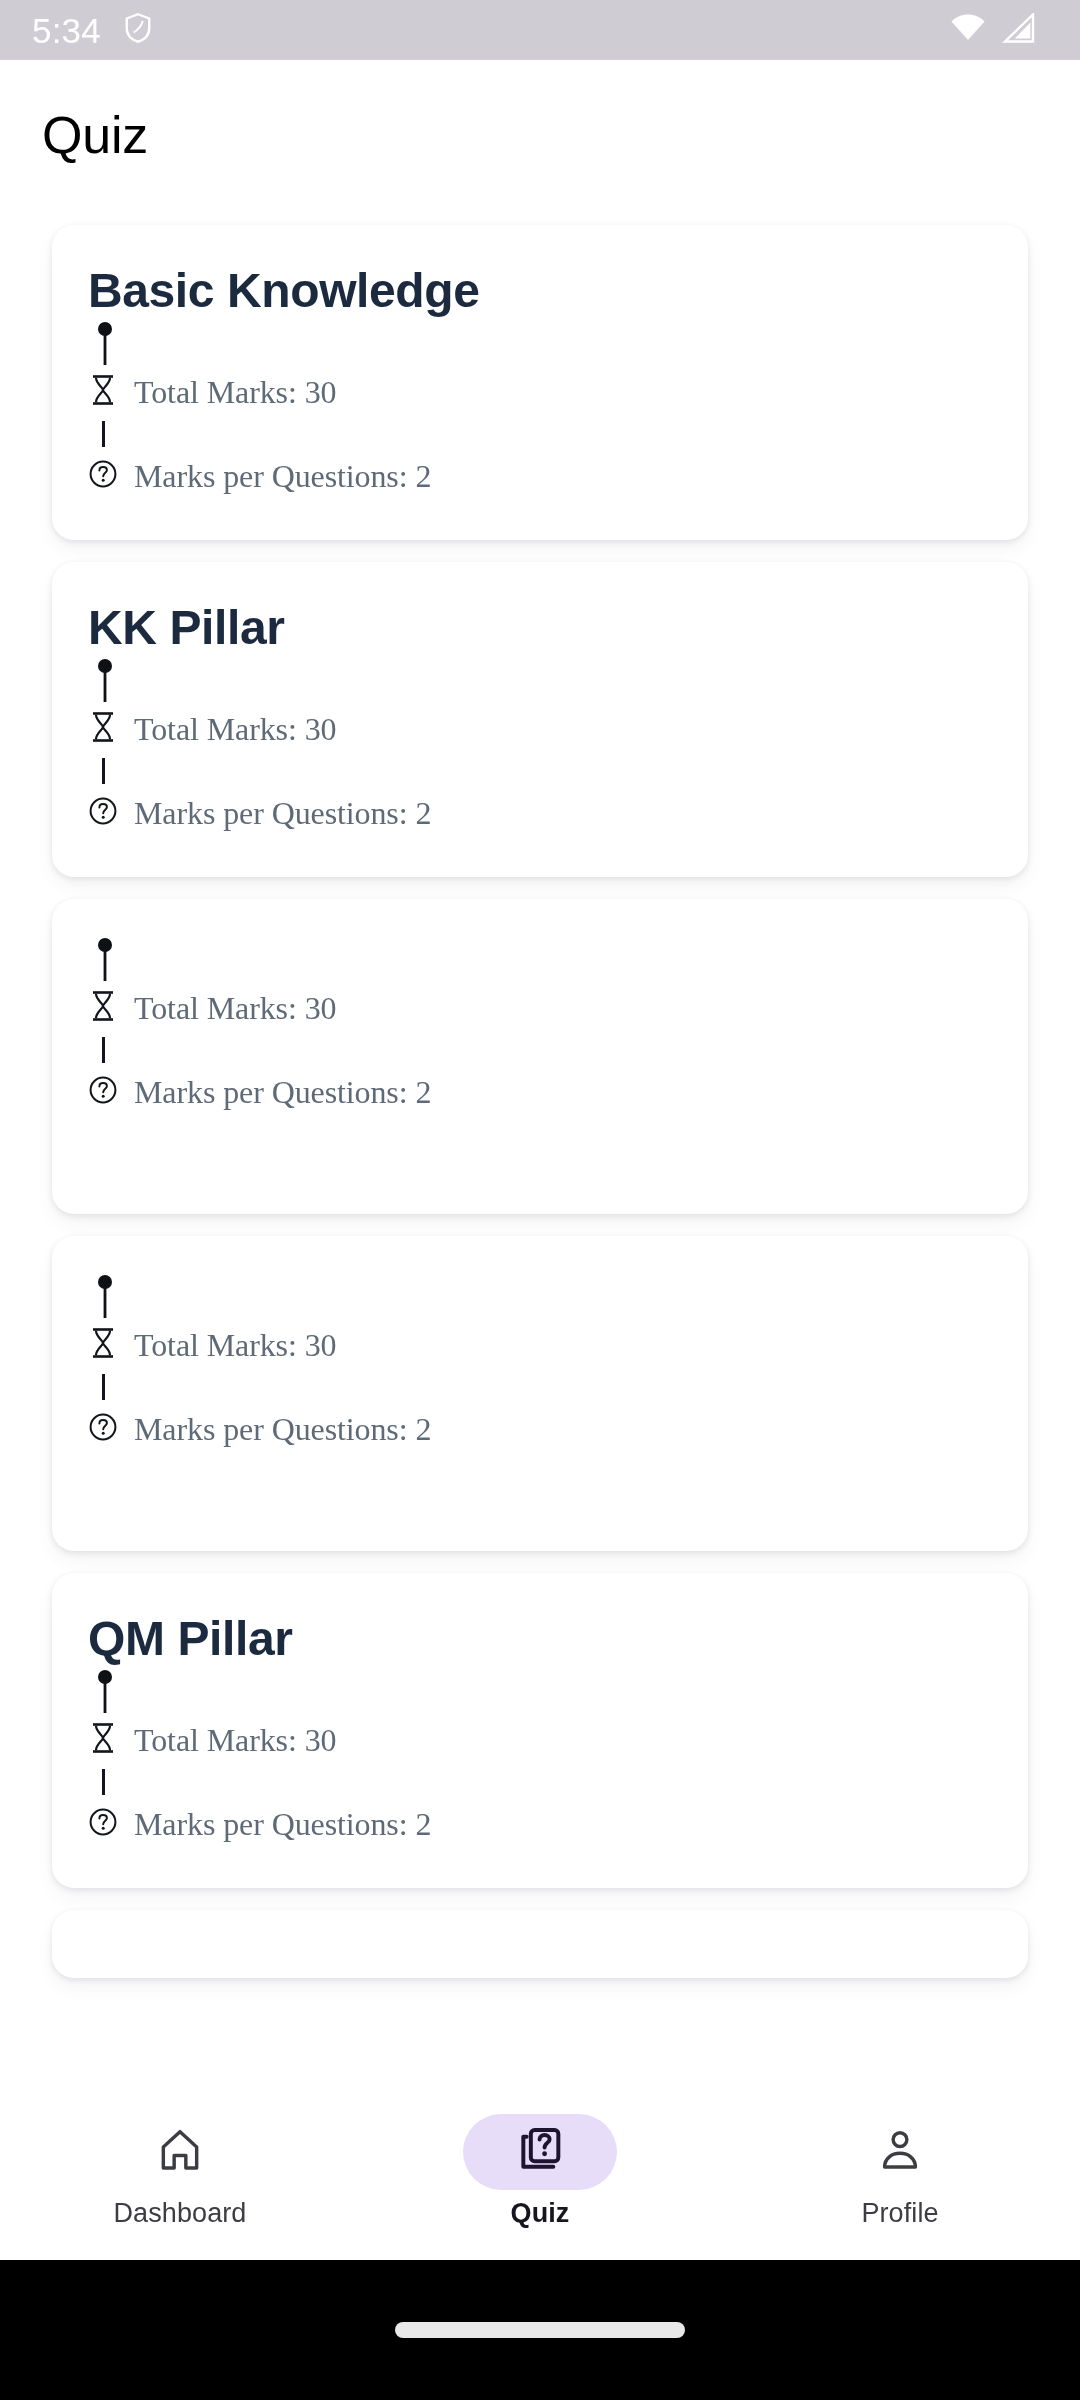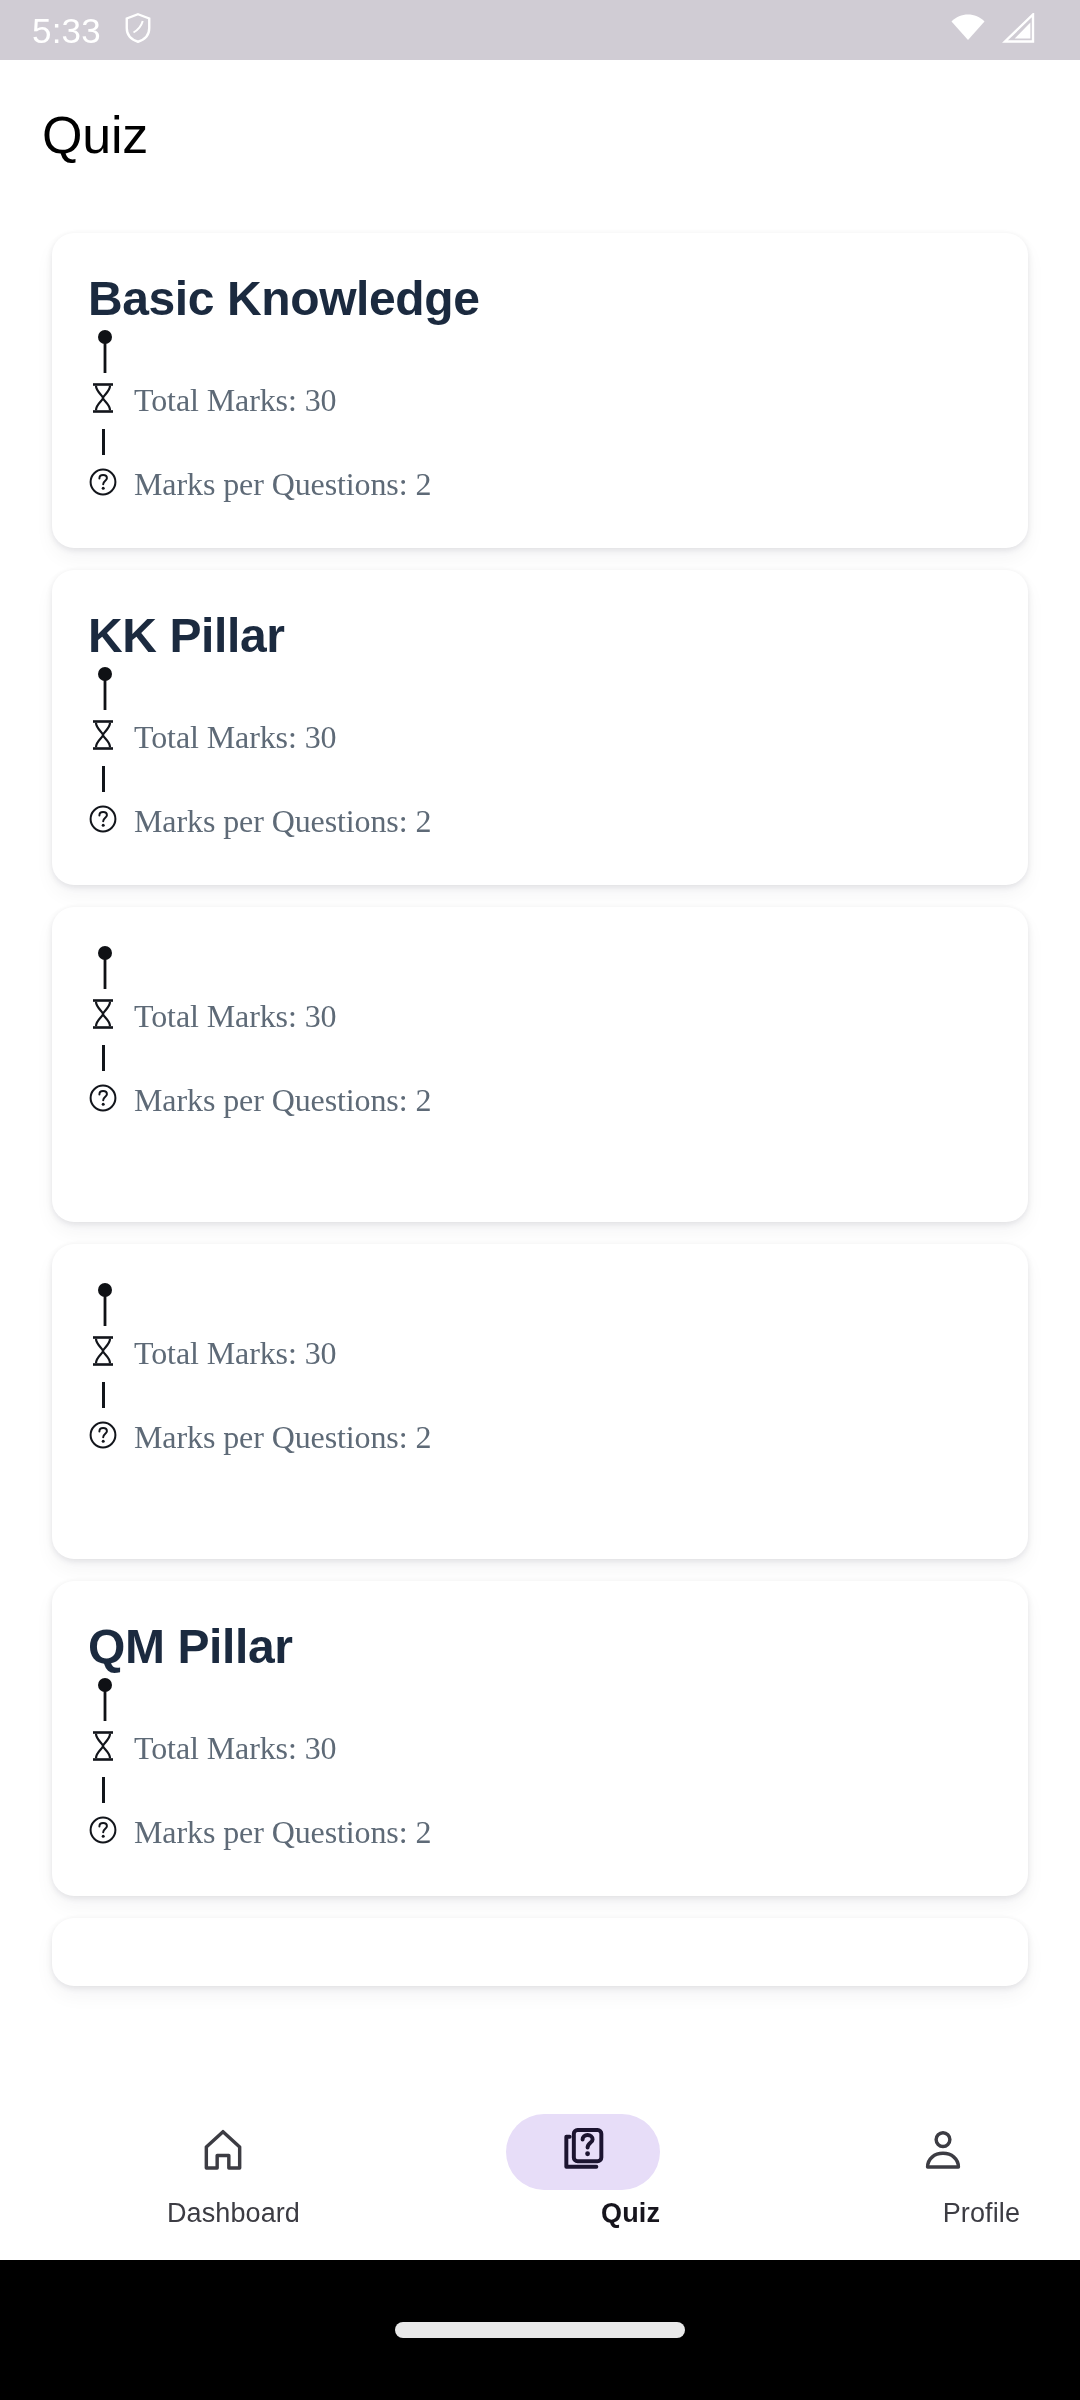--- a/index.html
+++ b/index.html
@@ -60,21 +60,21 @@
     font-size: 52px;
     line-height: 60px;
     font-weight: 400;
     color: #000000;
     letter-spacing: -0.2px;
   }
 
   
   .list-viewport {
     position: absolute;
-    top: 208px;
+    top: 200px;
     left: 0;
     width: 1080px;
     height: 1920px;
     overflow: hidden;
   }
   .list-inner {
     position: relative;
     padding: 25px 52px 0 52px;
   }
 
@@ -163,21 +163,21 @@
     display: flex;
     align-items: flex-start;
     justify-content: space-around;
     padding-top: 14px;
     z-index: 5;
   }
   .nav-item {
     width: 240px;
     display: flex;
     flex-direction: column;
-    align-items: flex-end;
+    align-items: center;
     gap: 8px;
   }
   .nav-pill {
     width: 154px;
     height: 76px;
     border-radius: 38px;
     display: flex;
     align-items: center;
     justify-content: center;
   }
@@ -213,21 +213,21 @@
     background: #e9e9e9;
   }
 </style>
 </head>
 <body>
 
 <div id="screen">
 
   <div class="status-bar">
     <div class="status-left">
-      <div class="status-clock">5:33</div>
+      <div class="status-clock">5:34</div>
       <span class="sb-icon">
         <svg width="30" height="34" viewBox="0 0 24 26" fill="none">
           <path d="M12 2 L21 5.4 V13 C21 18.6 17.2 22.4 12 24 C6.8 22.4 3 18.6 3 13 V5.4 Z" stroke="#ffffff" stroke-width="1.9" fill="none"></path>
           <path d="M8.4 16.6 C11.2 15 14.6 11.6 15.8 7.4" stroke="#ffffff" stroke-width="1.6" fill="none"></path>
         </svg>
       </span>
     </div>
     <div class="status-right">
       <span class="sb-icon">
         <svg width="36" height="30" viewBox="0 0 36 30">

